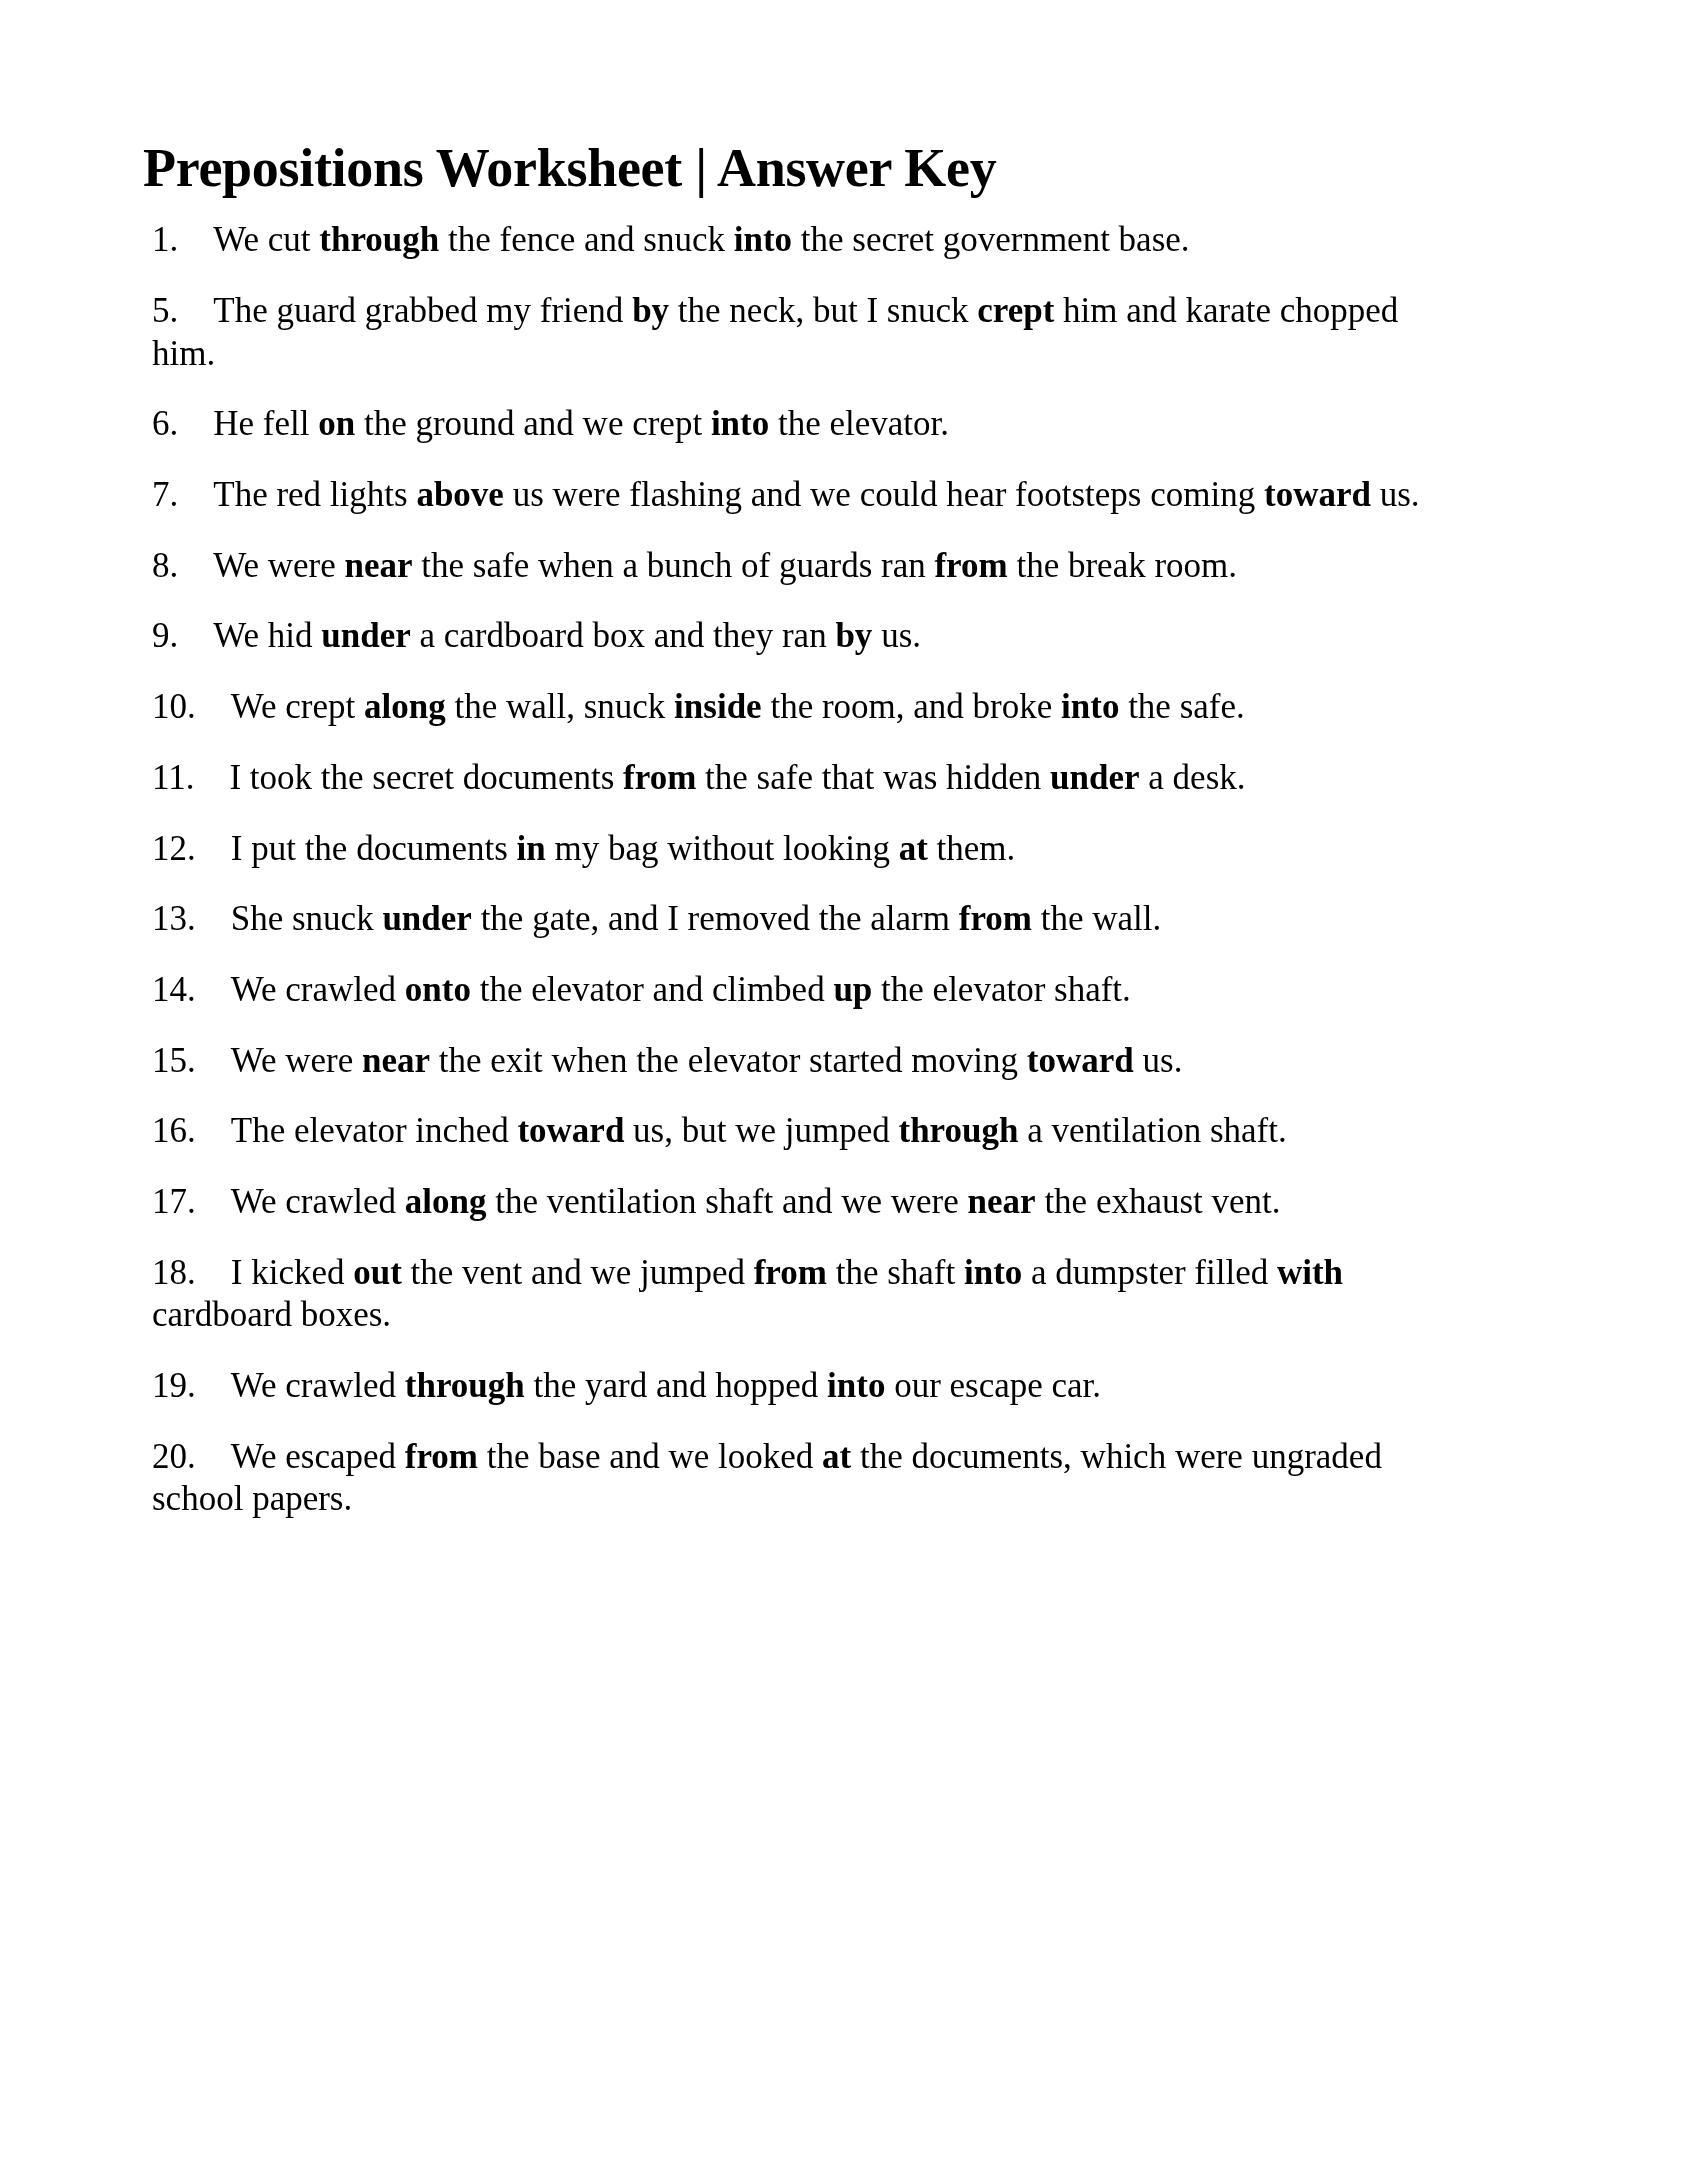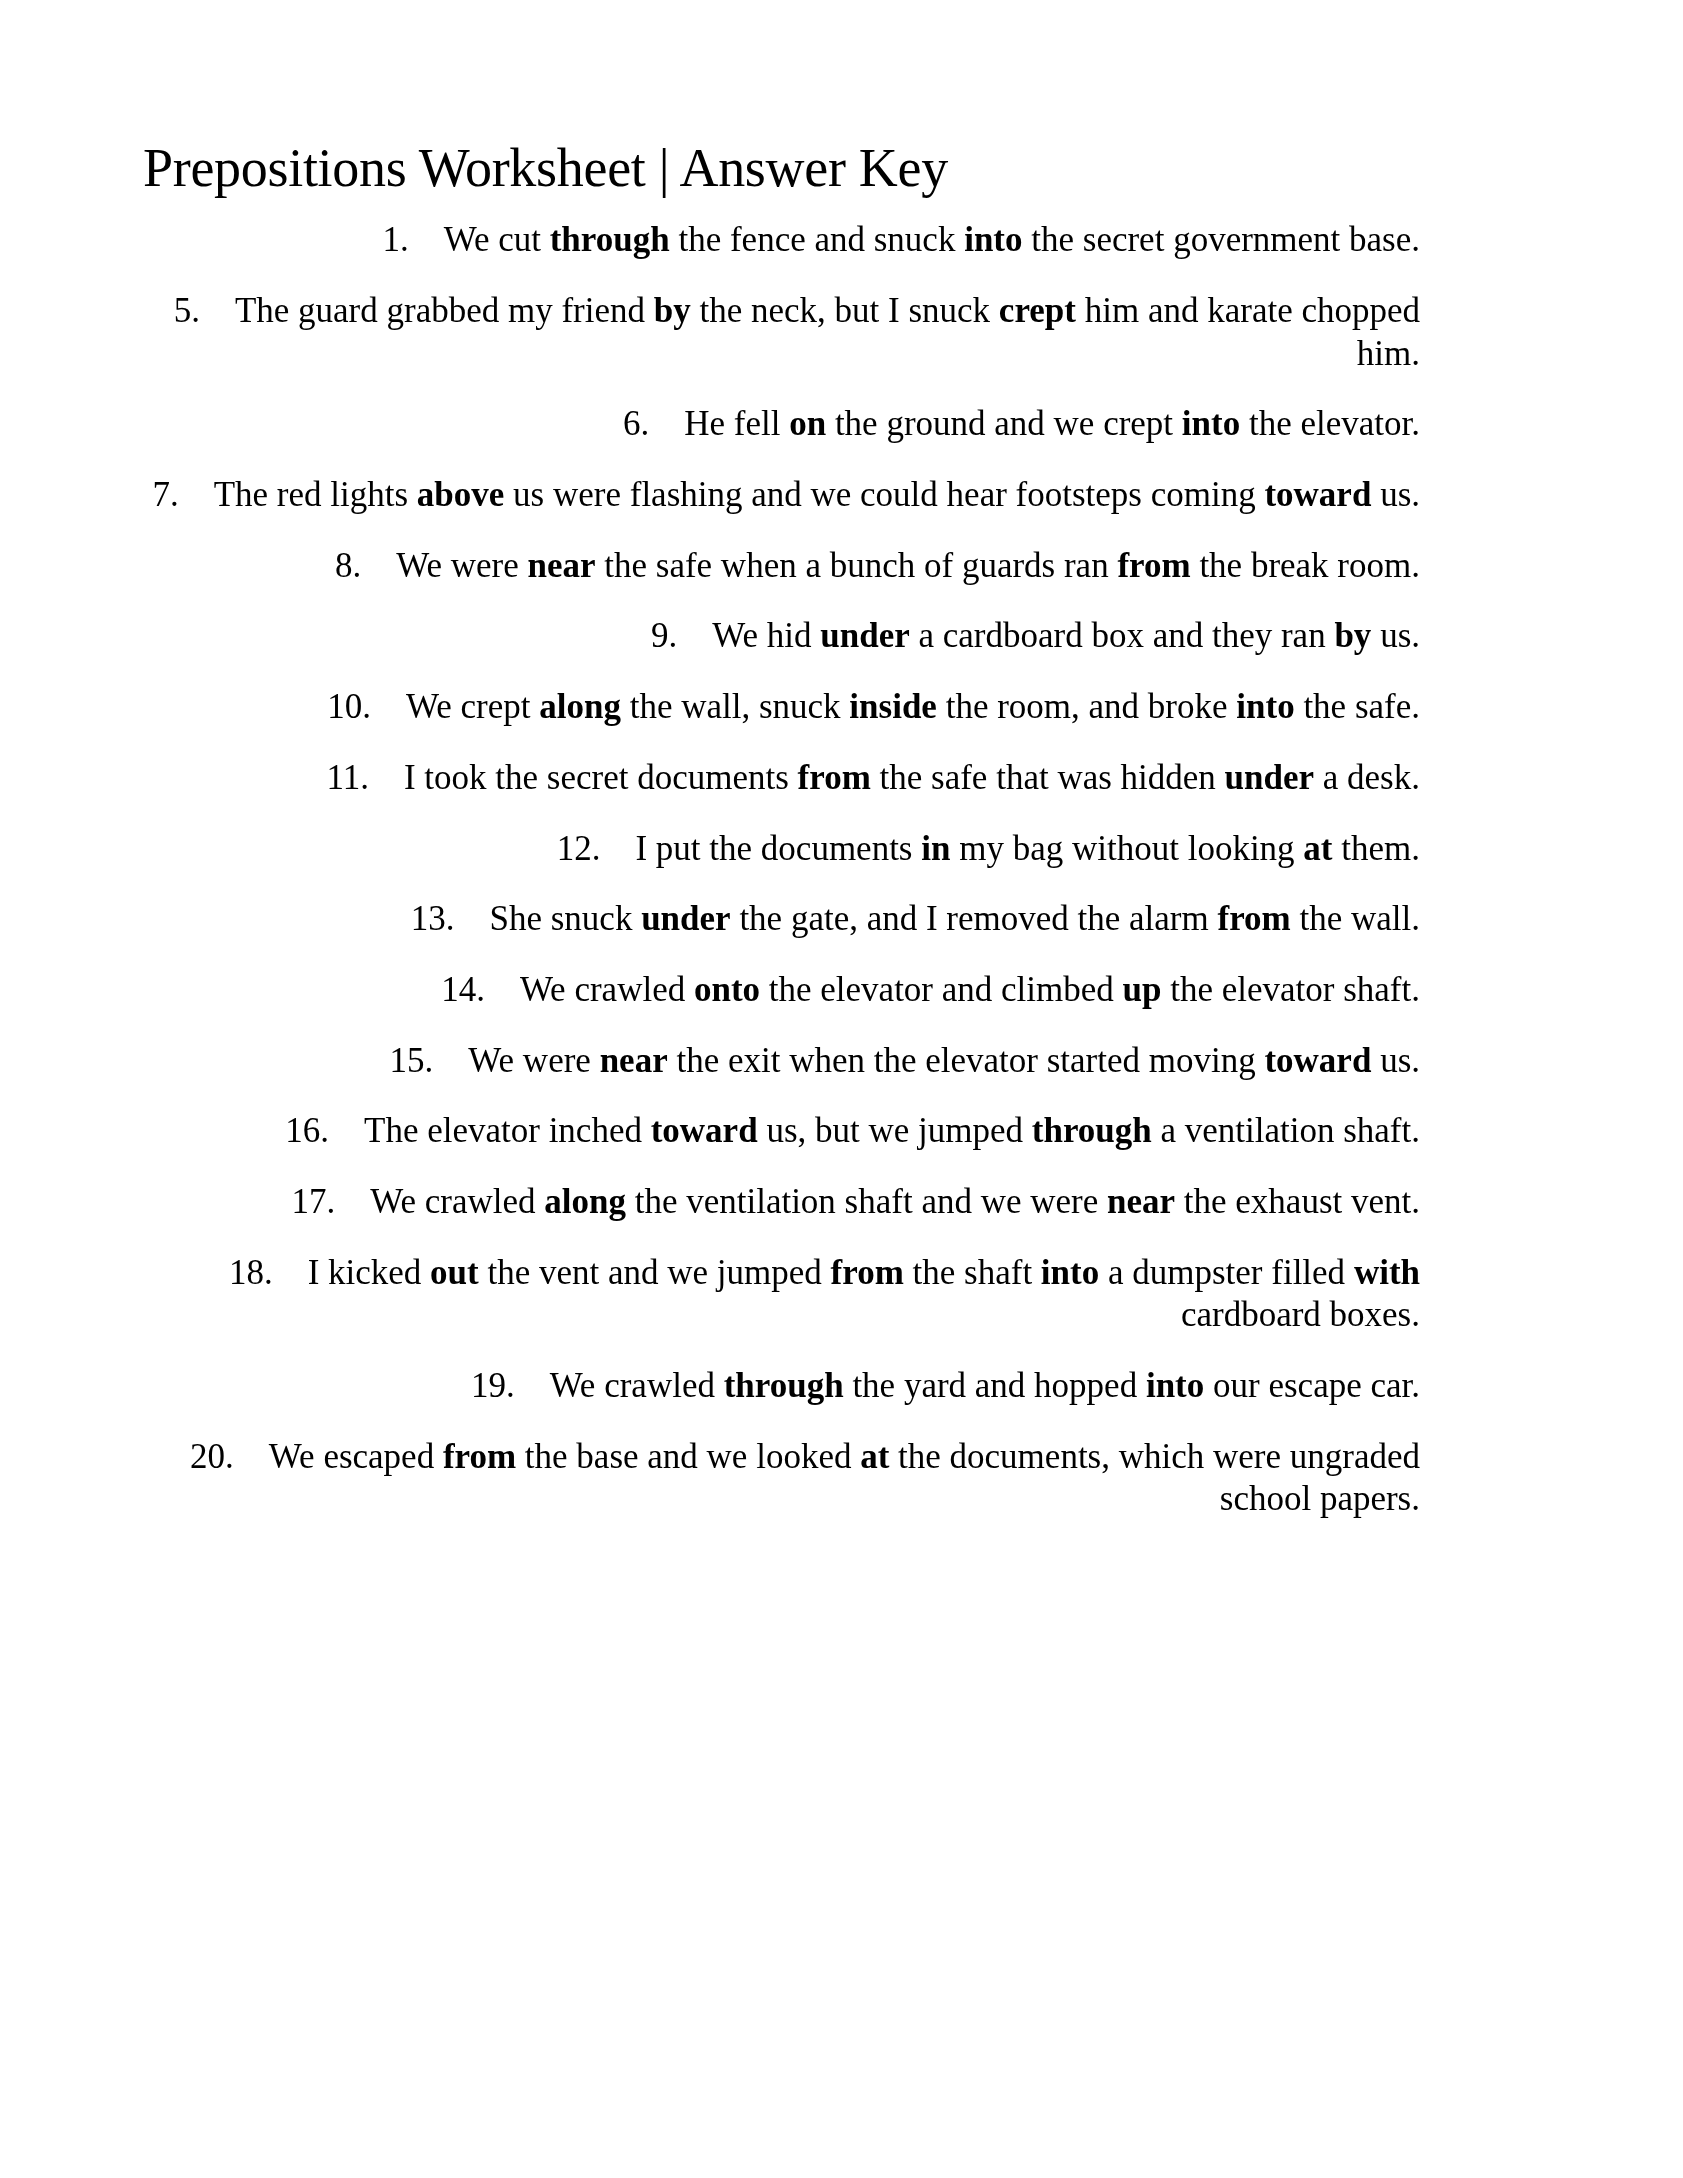--- a/index.html
+++ b/index.html
@@ -23,39 +23,38 @@
     padding: 0;
   }
   .content {
     position: absolute;
     left: 143px;
     top: 139px;
     width: 1277px;
   }
   .doc-title {
     font-size: 54px;
-    font-weight: normal;
+    font-weight: bold;
     line-height: 1.08;
     margin: 0 0 22px 0;
     letter-spacing: -0.3px;
     white-space: nowrap;
   }
   .answer-list {
     margin: 0;
     padding: 0;
     list-style: none;
   }
   .answer-item {
     position: relative;
     font-size: 35px;
     line-height: 1.22;
     margin: 0 0 28px 9px;
     text-indent: 0;
     padding-left: 0;
-    text-align: right;
   }
   .answer-item .num {
     display: inline;
     white-space: pre;
   }
   .answer-item .sentence {
     display: inline;
   }
   .answer-item b {
     font-weight: bold;

